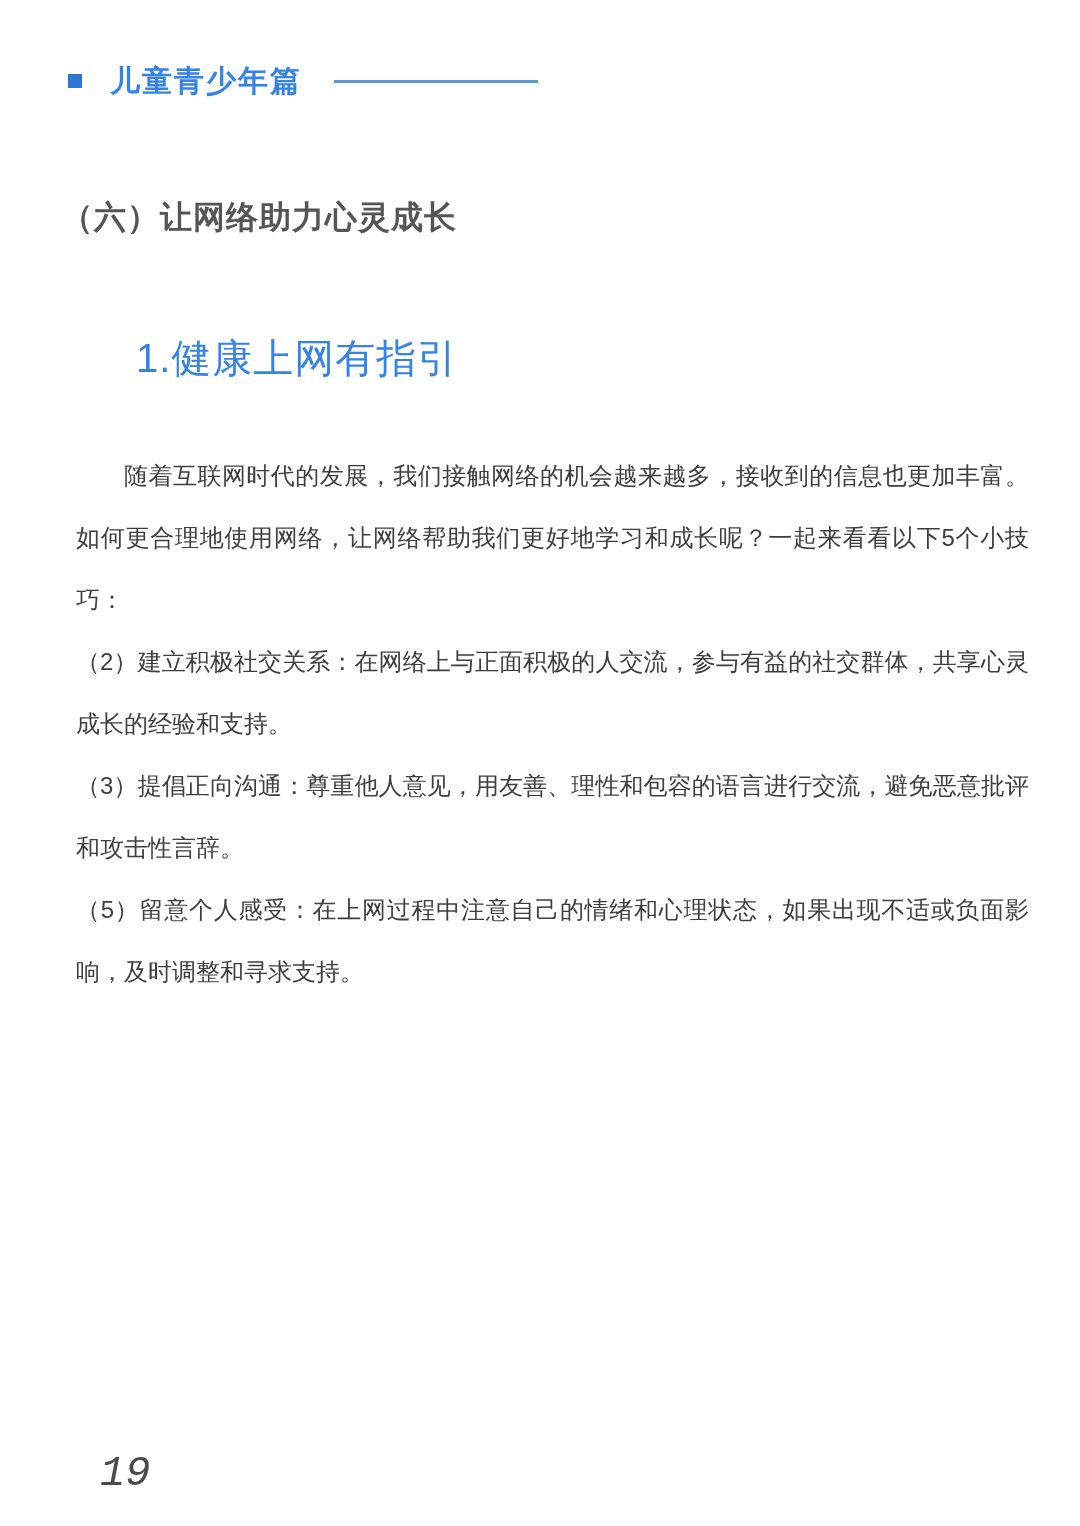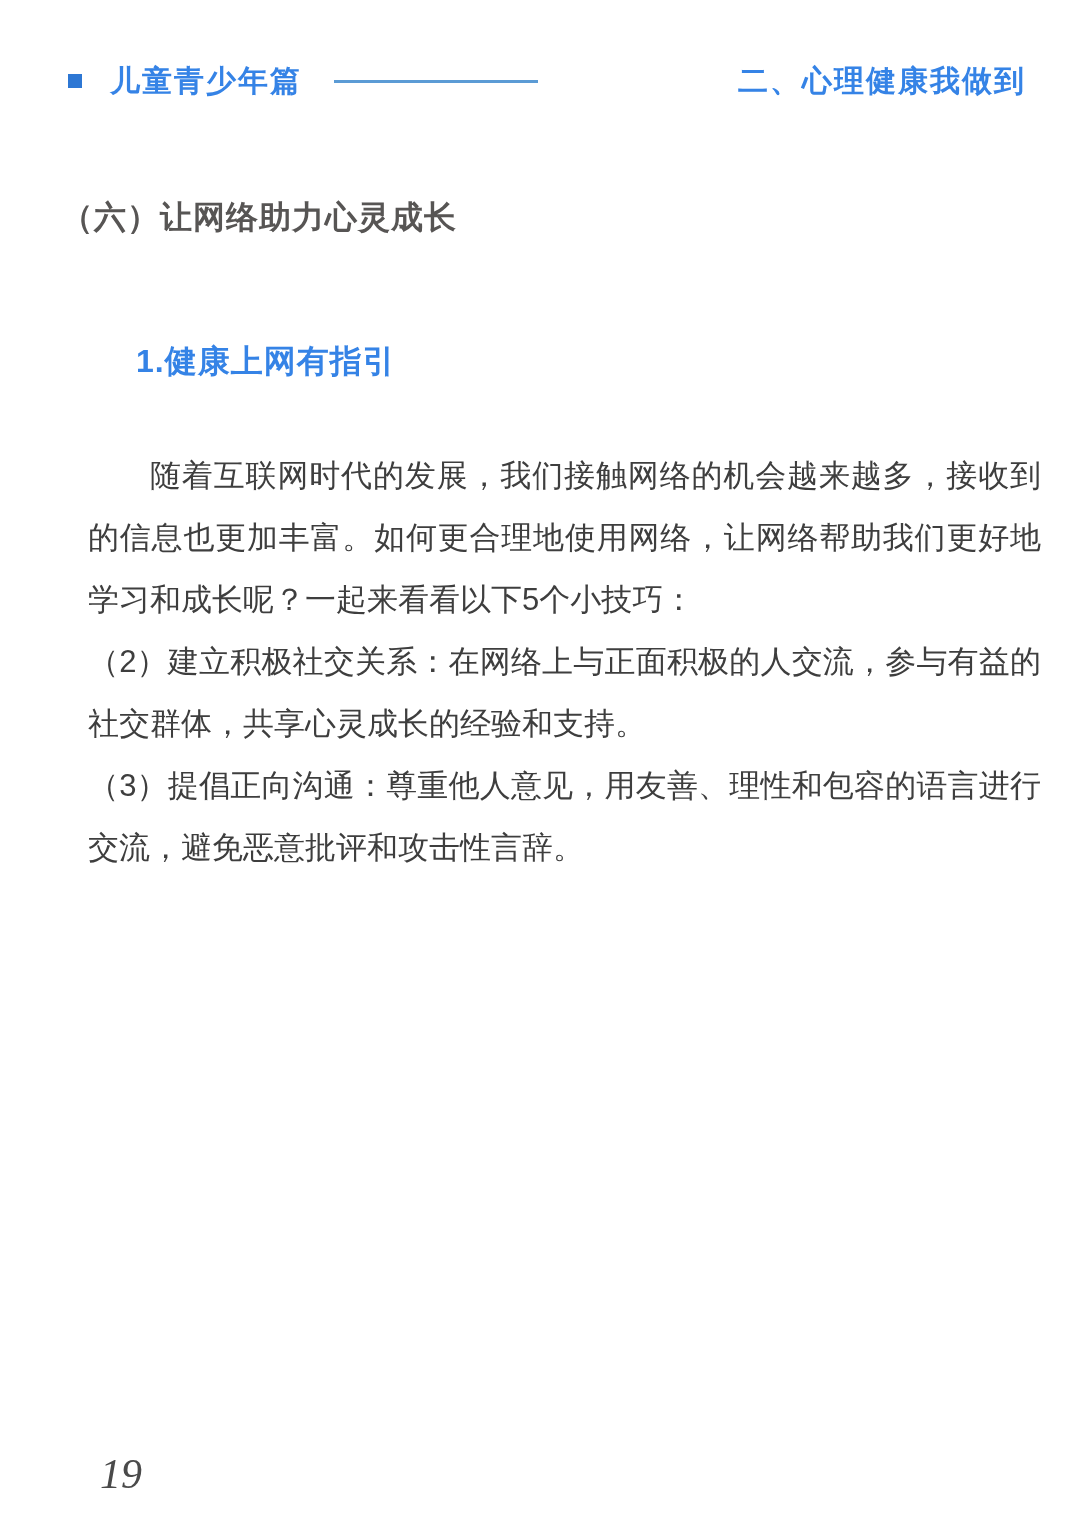--- a/index.html
+++ b/index.html
@@ -67,71 +67,71 @@
     top: 182px;
     left: 45px;
     font-size: 32px;
     line-height: 1.2;
     font-weight: bold;
     letter-spacing: 1px;
     color: var(--heading-gray);
   }
   .subsection-title {
     position: absolute;
-    top: 326px;
+    top: 318px;
     left: 120px;
-    font-size: 32px;
+    font-size: 40px;
     line-height: 1.2;
-    font-weight: bold;
+    font-weight: normal;
     letter-spacing: 1px;
     color: var(--accent);
   }
 
   
   .body-text {
     position: absolute;
     top: 429px;
-    left: 72px;
+    left: 60px;
     width: 953px;
-    font-size: 31px;
+    font-size: 24px;
     line-height: 62px;
     color: var(--body-gray);
     text-align: justify;
   }
   .body-text p { margin: 0; }
   .body-text p.indent { text-indent: 2em; }
 
   
   .page-number {
     position: absolute;
     top: 1434px;
     left: 84px;
-    font-family: Liberation Serif, serif;
+    font-family: Liberation Mono, monospace;
     font-style: italic;
     font-size: 42px;
     color: var(--pagenum-gray);
   }
 </style>
 </head>
 <body>
 
 <div class="page">
 
   <div class="page-header">
     <span class="header-square"></span>
     <span class="header-left-label">儿童青少年篇</span>
     <span class="header-rule"></span>
-    <span class="header-right-label">二、心理健康我做到</span>
   </div>
 
   <h1 class="section-title">（六）让网络助力心灵成长</h1>
 
   <h2 class="subsection-title">1.健康上网有指引</h2>
 
   <div class="body-text">
     <p class="indent">随着互联网时代的发展，我们接触网络的机会越来越多，接收到的信息也更加丰富。如何更合理地使用网络，让网络帮助我们更好地学习和成长呢？一起来看看以下5个小技巧：</p>
     <p>（2）建立积极社交关系：在网络上与正面积极的人交流，参与有益的社交群体，共享心灵成长的经验和支持。</p>
     <p>（3）提倡正向沟通：尊重他人意见，用友善、理性和包容的语言进行交流，避免恶意批评和攻击性言辞。</p>
+    <p>（5）留意个人感受：在上网过程中注意自己的情绪和心理状态，如果出现不适或负面影响，及时调整和寻求支持。</p>
   </div>
 
   <div class="page-number">19</div>
 
 </div>
 
 </body></html>

